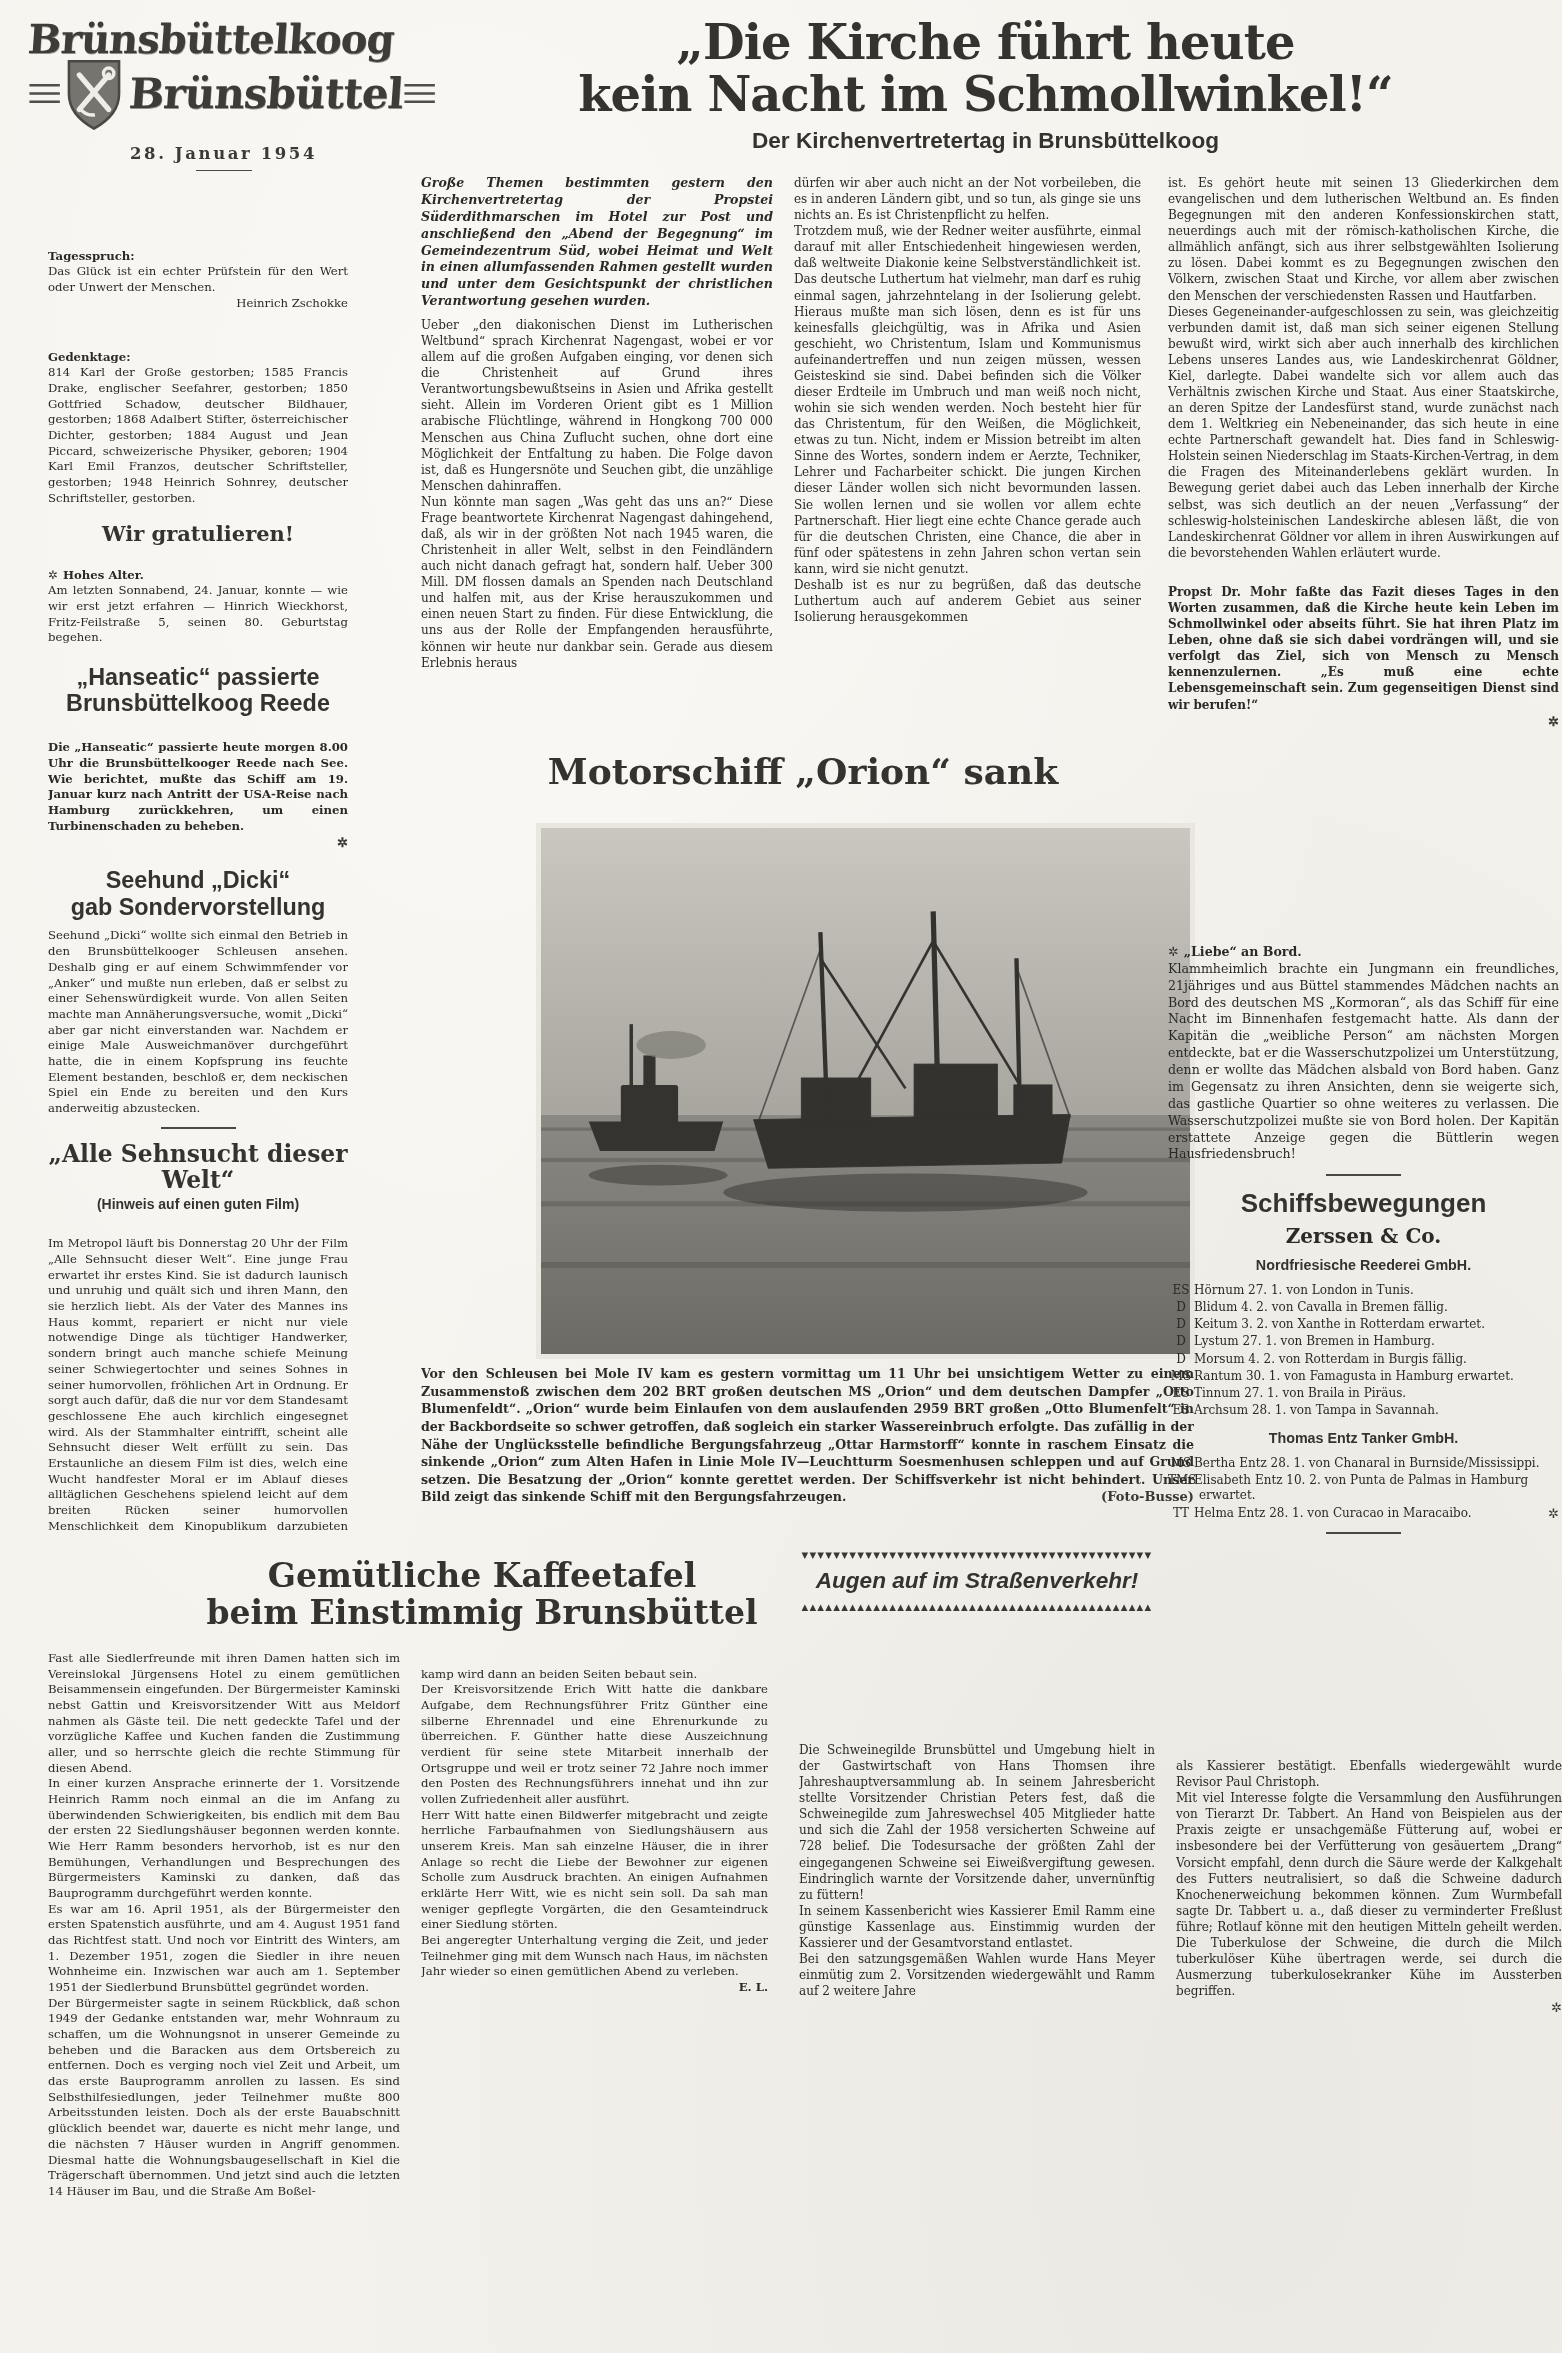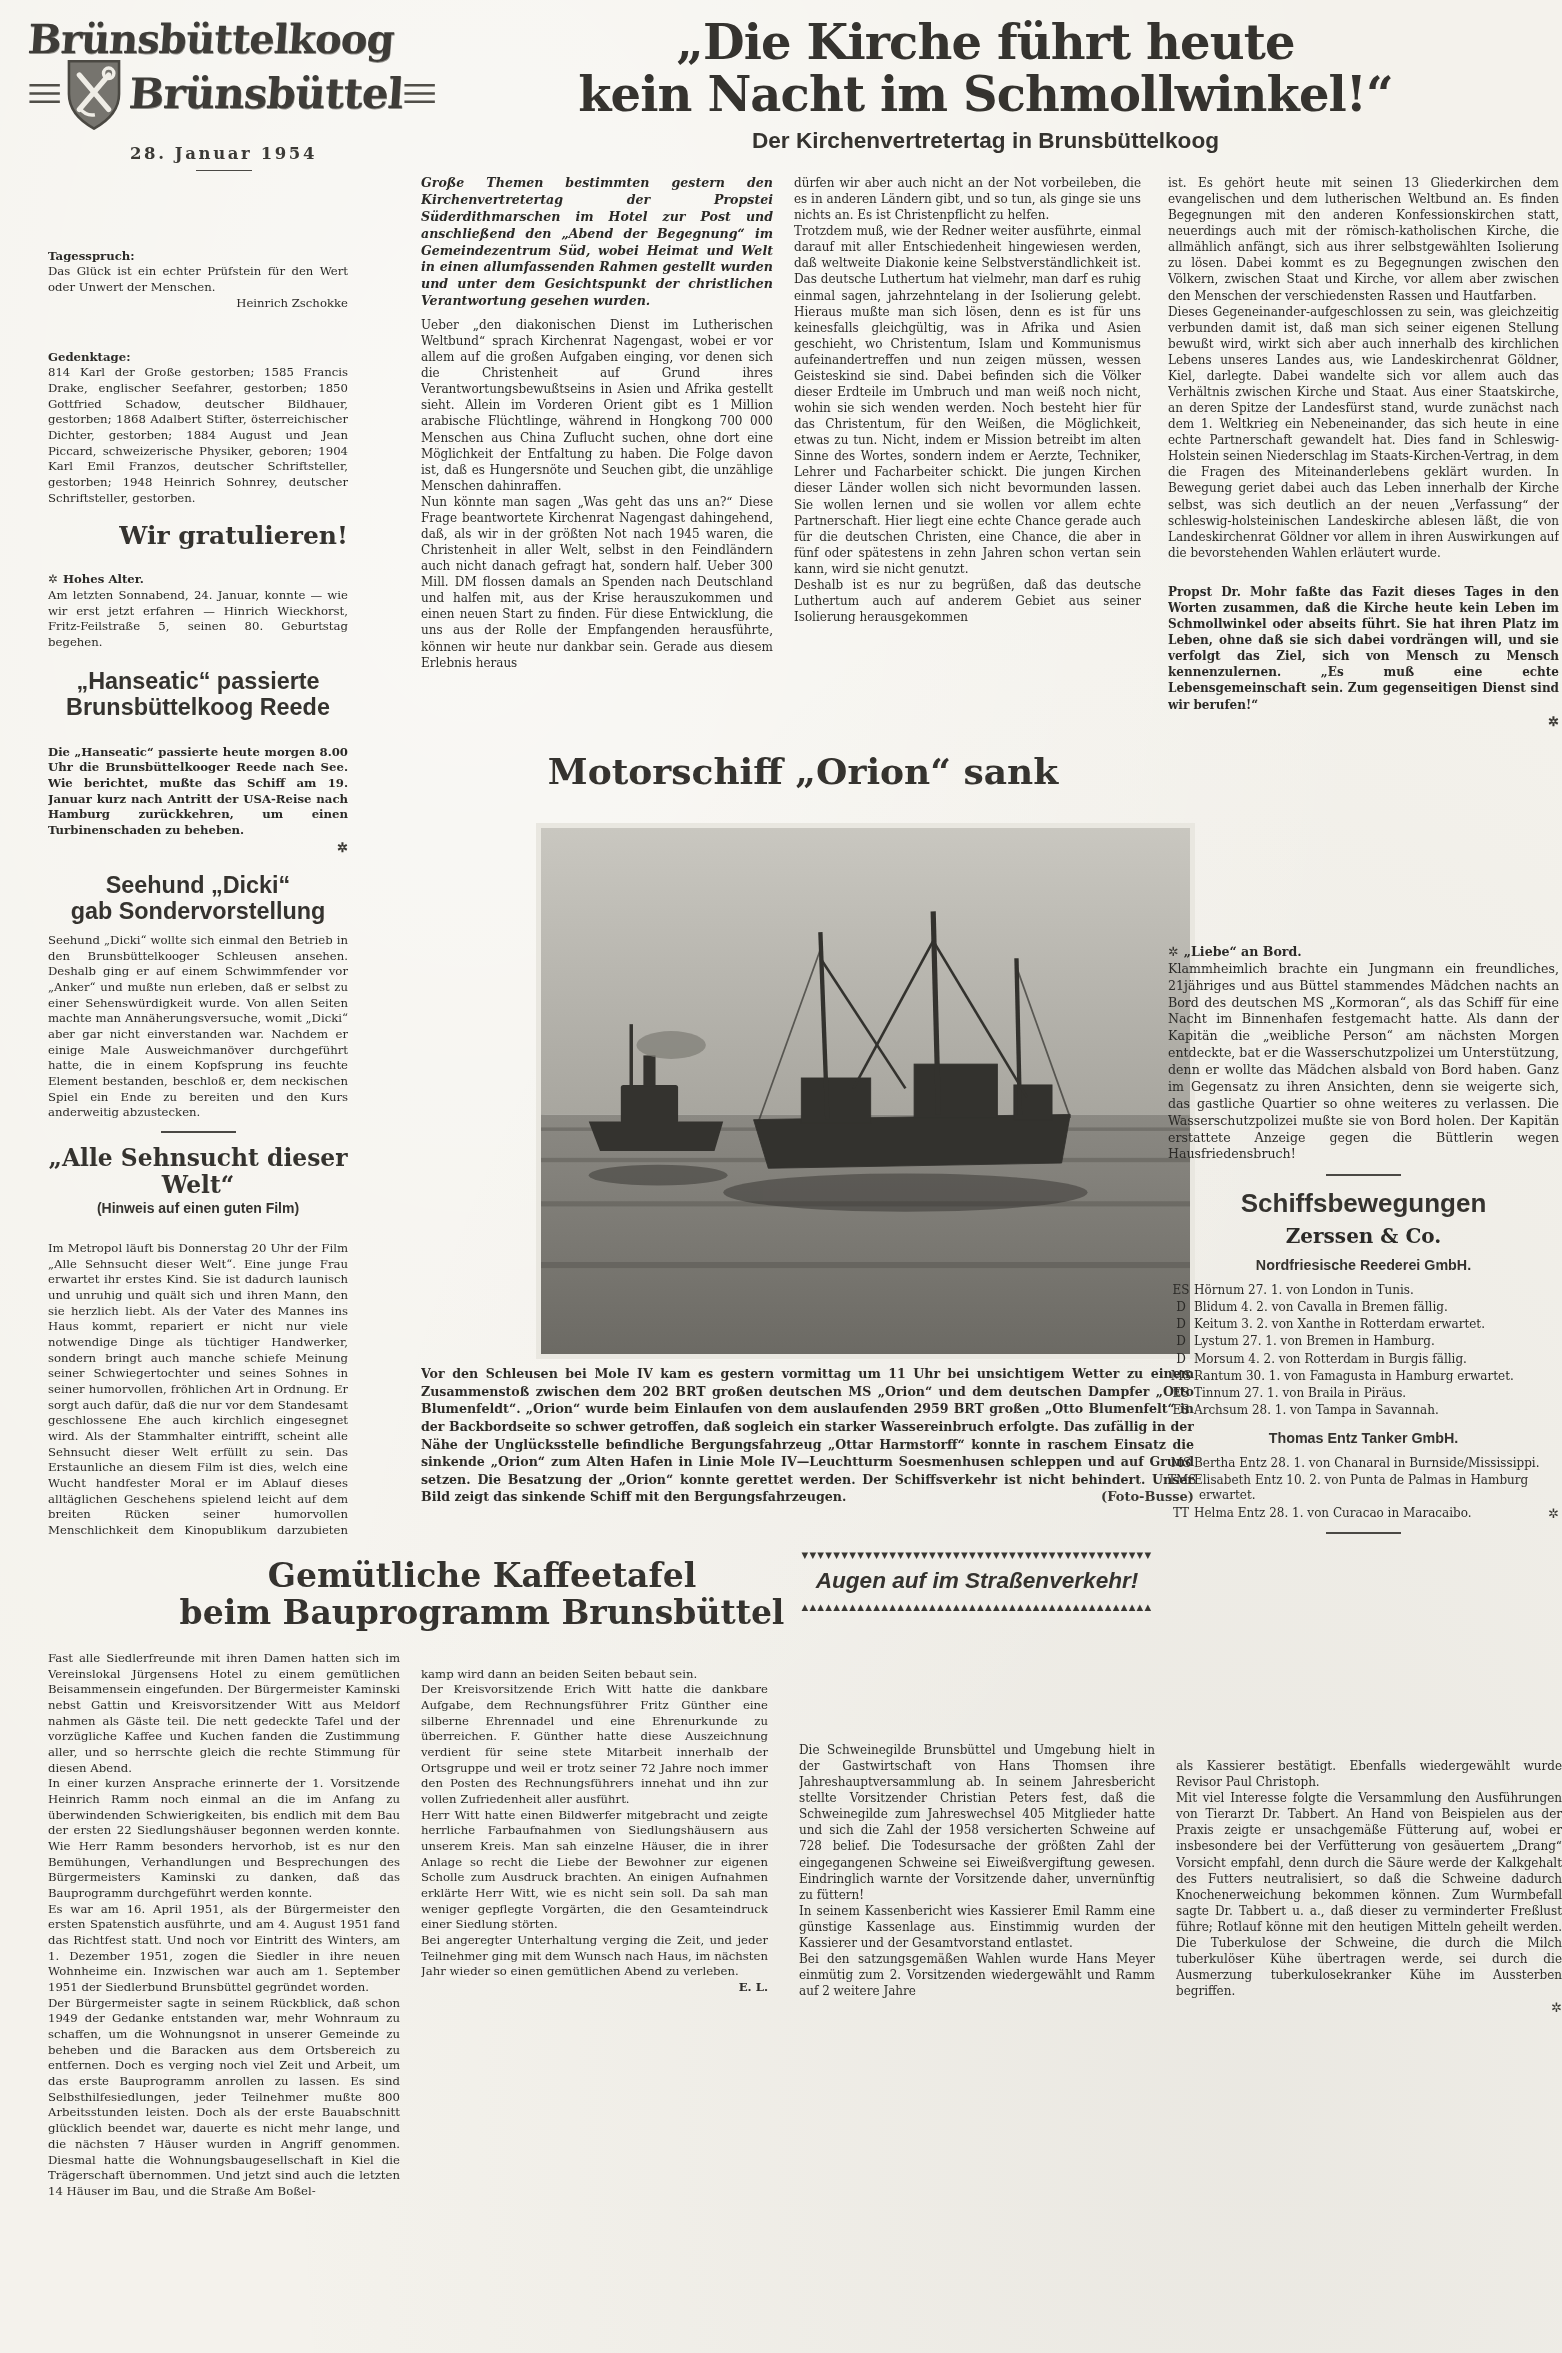--- a/index.html
+++ b/index.html
@@ -31,21 +31,21 @@
     transform:skewX(-4deg); letter-spacing:-0.9px; text-shadow:0.5px 0.5px 0 rgba(60,58,52,.55);}
   #masthead .l1{font-size:40px; line-height:1.02;}
   #masthead .l2{font-size:42px; line-height:1.0;}
   .flourish{font-size:26px; color:#504e48; transform:scaleX(1.6); display:inline-block; margin:0 5.2px;}
   #date-line{font-size:16.5px; font-weight:700; letter-spacing:2.6px; color:#3c3a36;}
   
   #church-headline .hl{font-size:48px; line-height:1.08; letter-spacing:-0.9px;}
   #church-subhead{font-size:22.6px;}
   .lede{font-weight:700; font-size:12.6px;font-style:italic;}
   
-  .art-head-lg{font-size:25px; line-height:1.1;text-align:right;}
+  .art-head-lg{font-size:21px; line-height:1.1;}
   .art-head-md{font-size:23.4px; line-height:1.12;}
   .art-subhead{font-size:14px;}
   
   #photo-frame{border:5.2px solid #e9e7e0; box-shadow:0 0 5.2px rgba(70,68,62,.35) inset;}
   
   #orion-caption{font-size:12.6px; font-weight:700; line-height:1.4; text-align:justify; color:#2e2c28;}
   
   .ship-entry{font-size:12px; line-height:1.3; padding-left:31px; text-indent:-31px; margin-bottom:1.7px; text-align:left;}
   .ship-entry .pfx{display:inline-block; width:26px; text-indent:0; font-weight:400;text-align:center;}
   .company-name{font-size:20px; font-weight:700;}
@@ -228,21 +228,21 @@
     <div class="head-sans fleet-name center" style="margin:10.4px 0 7px;">Thomas Entz Tanker GmbH.</div>
     <div class="ship-entry"><span class="pfx">MS</span><span>Bertha Entz 28. 1. von Chanaral in Burnside/Mississippi.</span></div>
     <div class="ship-entry"><span class="pfx">TMS</span><span>Elisabeth Entz 10. 2. von Punta de Palmas in Hamburg erwartet.</span></div>
     <div class="ship-entry"><span class="pfx">TT</span><span>Helma Entz 28. 1. von Curacao in Maracaibo.</span>
       <span class="endmark">✲</span></div>
     <hr class="hr-short">
   </div>
 
   <div class="abs center" style="left:139px; top:1558px; width:686px;">
     <div class="head-serif" style="font-size:33px; line-height:1.12;">Gemütliche Kaffeetafel</div>
-    <div class="head-serif" style="font-size:33px; line-height:1.12;">beim Bauprogramm Brunsbüttel</div>
+    <div class="head-serif" style="font-size:33px; line-height:1.12;">beim Einstimmig Brunsbüttel</div>
   </div>
   <div class="abs clip body-text" style="left:48px; top:1651px; width:352px; height:702px; font-size:11.7px;">
     <p class="para noindent">Fast alle Siedlerfreunde mit ihren Damen hatten sich im Vereinslokal Jürgensens Hotel zu einem gemütlichen Beisammensein eingefunden. Der Bürgermeister Kaminski nebst Gattin und Kreisvorsitzender Witt aus Meldorf nahmen als Gäste teil. Die nett gedeckte Tafel und der vorzügliche Kaffee und Kuchen fanden die Zustimmung aller, und so herrschte gleich die rechte Stimmung für diesen Abend.
 In einer kurzen Ansprache erinnerte der 1. Vorsitzende Heinrich Ramm noch einmal an die im Anfang zu überwindenden Schwierigkeiten, bis endlich mit dem Bau der ersten 22 Siedlungshäuser begonnen werden konnte. Wie Herr Ramm besonders hervorhob, ist es nur den Bemühungen, Verhandlungen und Besprechungen des Bürgermeisters Kaminski zu danken, daß das Bauprogramm durchgeführt werden konnte.
 Es war am 16. April 1951, als der Bürgermeister den ersten Spatenstich ausführte, und am 4. August 1951 fand das Richtfest statt. Und noch vor Eintritt des Winters, am 1. Dezember 1951, zogen die Siedler in ihre neuen Wohnheime ein. Inzwischen war auch am 1. September 1951 der Siedlerbund Brunsbüttel gegründet worden.
 Der Bürgermeister sagte in seinem Rückblick, daß schon 1949 der Gedanke entstanden war, mehr Wohnraum zu schaffen, um die Wohnungsnot in unserer Gemeinde zu beheben und die Baracken aus dem Ortsbereich zu entfernen. Doch es verging noch viel Zeit und Arbeit, um das erste Bauprogramm anrollen zu lassen. Es sind Selbsthilfesiedlungen, jeder Teilnehmer mußte 800 Arbeitsstunden leisten. Doch als der erste Bauabschnitt glücklich beendet war, dauerte es nicht mehr lange, und die nächsten 7 Häuser wurden in Angriff genommen. Diesmal hatte die Wohnungsbaugesellschaft in Kiel die Trägerschaft übernommen. Und jetzt sind auch die letzten 14 Häuser im Bau, und die Straße Am Boßel-</p>
   </div>
   <div class="abs clip body-text" style="left:421px; top:1651px; width:347px; height:538px; font-size:11.7px;">
     <p class="para noindent">
       <span>kamp wird dann an beiden Seiten bebaut sein.

